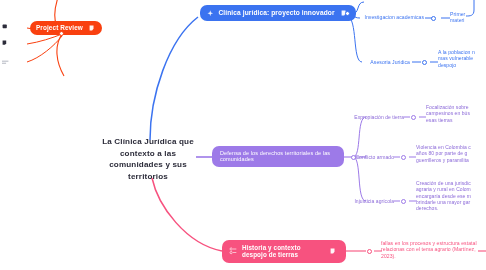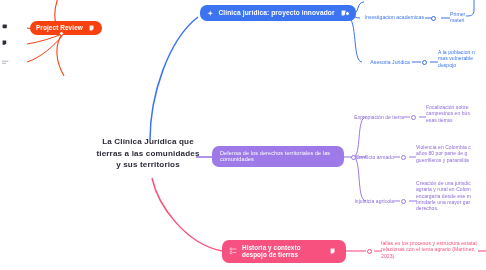--- a/index.html
+++ b/index.html
@@ -198,21 +198,21 @@
   <div class="node node-orange" style="left:30px; top:21px;">
     <span class="label">Project Review</span>
     <span class="node-note">
       <svg width="6" height="6" viewBox="0 0 10 10" aria-hidden="true">
         <path d="M1 1h6.5v5.2L5.2 9H1z" fill="#ffffff"></path>
       </svg>
     </span>
   </div>
   <div class="handle h-orange" style="left:59px; top:31px;"></div>
 
-  <div id="root-node" style="left:96px; top:136px; width:104px;">La Clínica Jurídica que tierras a las comunidades y sus territorios</div>
+  <div id="root-node" style="left:96px; top:136px; width:104px;">La Clínica Jurídica que contexto a las comunidades y sus territorios</div>
 
   <div class="node node-blue" style="left:200px; top:5px;">
     <span class="node-glyph">
       <svg width="6.5" height="6.5" viewBox="0 0 12 12" aria-hidden="true">
         <path d="M6 0.6 L7.2 4.6 L11.2 6 L7.2 7.4 L6 11.4 L4.8 7.4 L0.8 6 L4.8 4.6 Z" fill="#ffffff"></path>
       </svg>
     </span>
     <span class="label">Clínica jurídica: proyecto innovador</span>
     <span class="node-note">
       <svg width="6" height="6" viewBox="0 0 10 10" aria-hidden="true">

